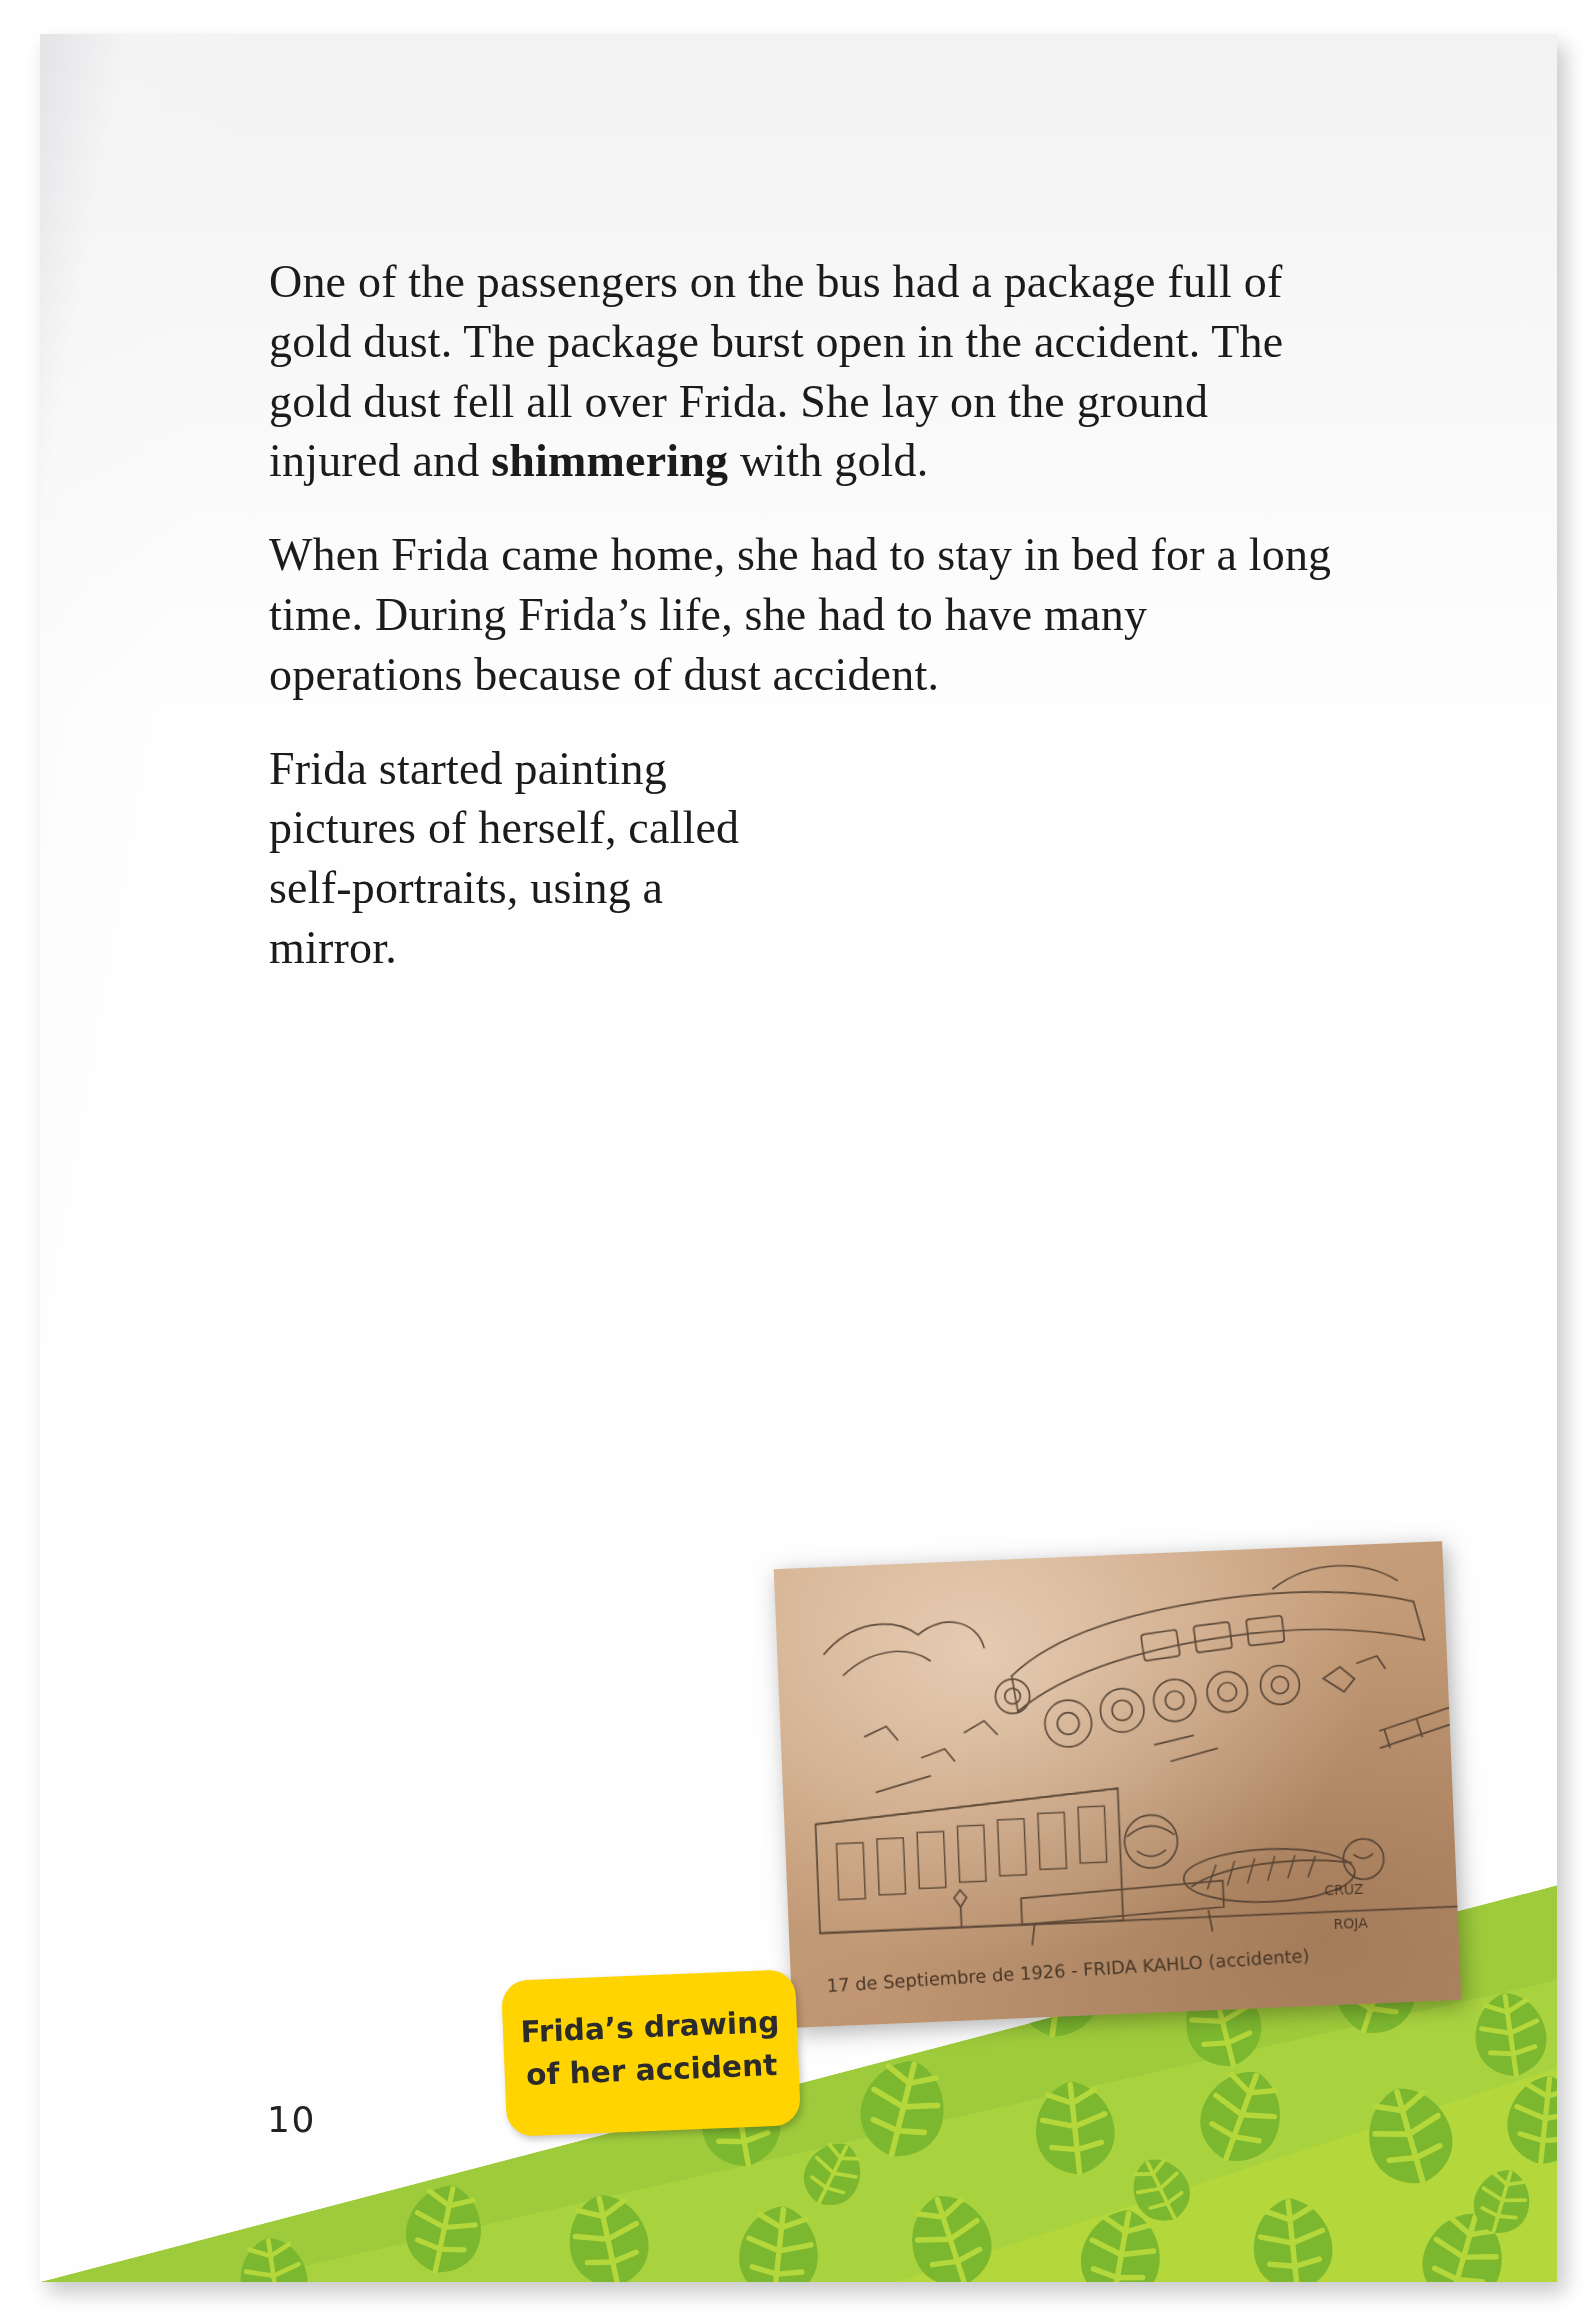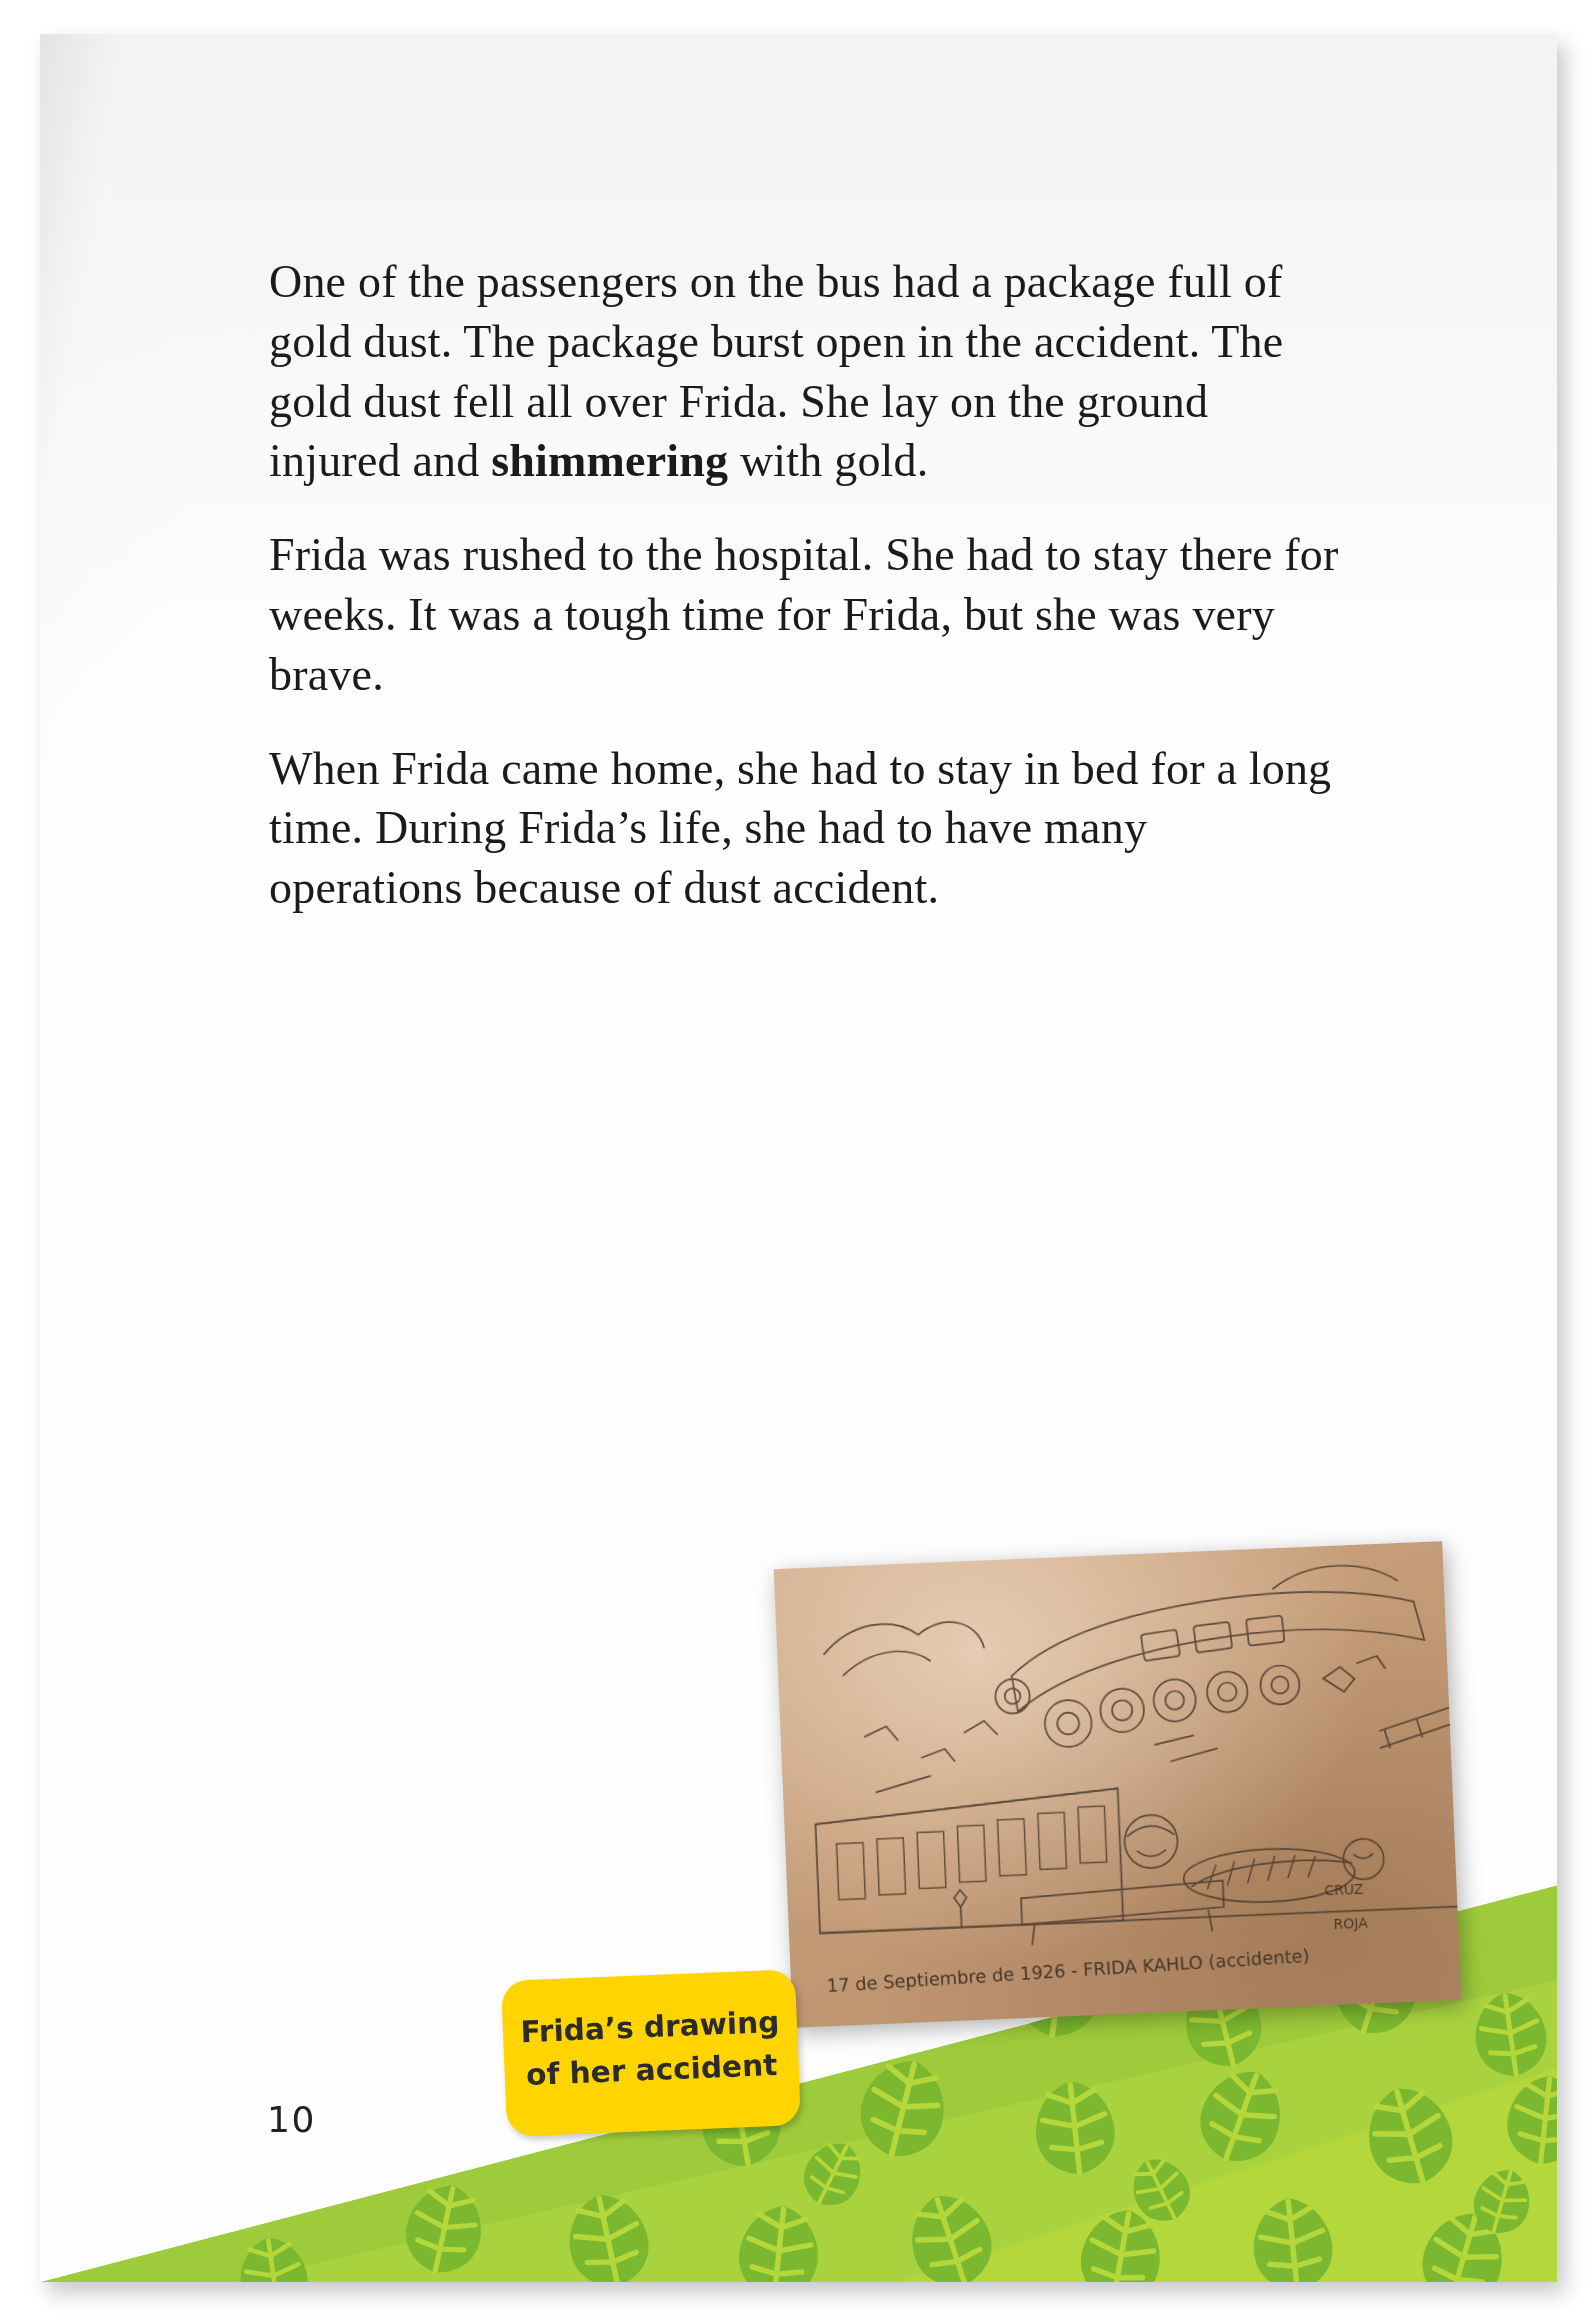--- a/index.html
+++ b/index.html
@@ -238,22 +238,22 @@
               </g>
           </g>
         </g>
       </svg>
     </div>
 
     <div class="text-col">
       <p class="para">
         <span>One of the passengers on the bus had a package full of gold dust. The package burst open in the accident. The gold dust fell all over Frida. She lay on the ground injured and </span><b>shimmering</b><span> with gold.</span>
       </p>
-      <p class="para">Frida was rushed to the hospital. She had to stay there for weeks. It was a tough time for Frida, but she was very brave.</p>
       <p class="para">When Frida came home, she had to stay in bed for a long time. During Frida’s life, she had to have many operations because of dust accident.</p>
+      <p class="para narrow">Frida started painting pictures of herself, called self-portraits, using a mirror.</p>
     </div>
 
     <div class="drawing-wrap">
       <div class="drawing">
         <svg width="669" height="459" viewBox="0 0 860 590" xmlns="http://www.w3.org/2000/svg" aria-hidden="true">
           <g stroke="#4a3a2c" fill="none" stroke-width="2.2" stroke-linecap="round" opacity="0.85">
 
             <path d="M300,150 C360,96 470,70 600,60 C690,54 760,60 820,76"></path>
             <path d="M306,196 C370,146 480,118 610,108 C700,102 772,110 832,126"></path>
             <path d="M300,150 L306,196"></path>

